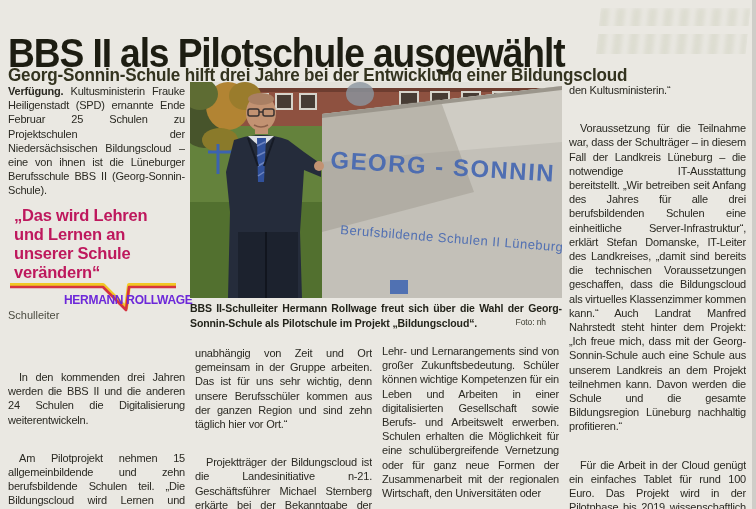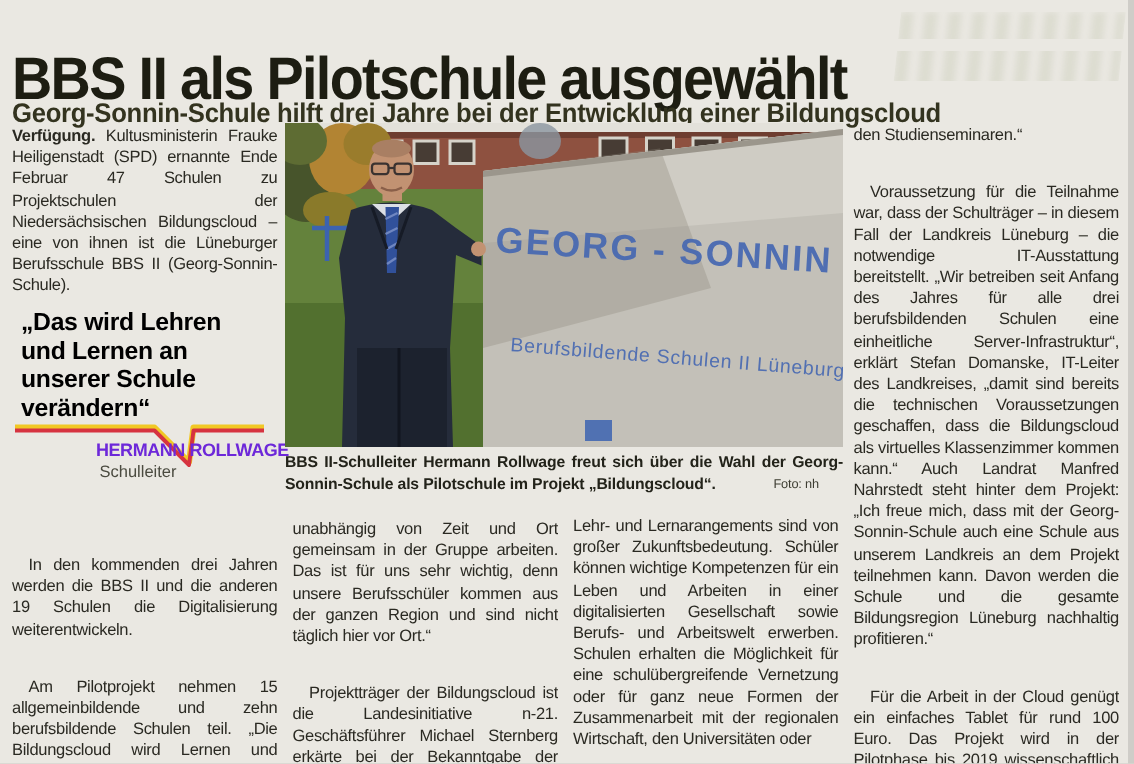--- a/index.html
+++ b/index.html
@@ -30,75 +30,75 @@
   }
   
   .bodycol{position:absolute;width:177px;font-size:11px;line-height:14.2px;
     letter-spacing:-.2px;text-align:justify;color:#2a2922;overflow:hidden;}
   .bodycol p{margin:0;}
   .bodycol p.indent{text-indent:11px;margin-top:24px;}
   .lead{font-weight:bold;}
   
   .pullquote{
     position:absolute;left:14px;top:206px;width:162px;
-    font-size:16.5px;line-height:19px;font-weight:bold;color:#000000;
+    font-size:16.5px;line-height:19px;font-weight:bold;color:#be185d;
     letter-spacing:-.2px;
   }
   .sig-svg{position:absolute;left:8px;top:280px;}
   .sig-name{position:absolute;left:64px;top:293px;width:112px;
     font-size:12px;font-weight:bold;color:#6d28d9;letter-spacing:-.3px;white-space:nowrap;}
-  .sig-role{position:absolute;left:8px;top:309px;width:168px;text-align:center;
+  .sig-role{position:absolute;left:8px;top:309px;width:168px;text-align:left;
     font-size:11px;color:#4b4b40;}
   
   .photo{position:absolute;left:190px;top:82px;width:372px;height:216px;
     background:#dedcd6;overflow:hidden;}
   .caption{position:absolute;left:190px;top:301px;width:372px;
     font-size:10.5px;line-height:14.5px;font-weight:bold;color:#23231a;
     letter-spacing:-.1px;text-align:justify;}
   .credit{position:absolute;right:16px;bottom:1px;font-size:8.5px;font-weight:normal;
     color:#3c3c31;background:#eae8e2;padding-left:6px;}
 </style>
 </head>
 <body>
 
 <div id="page">
 
   <h1 class="headline">BBS II als Pilotschule ausgewählt</h1>
   <h2 class="subheadline">Georg-Sonnin-Schule hilft drei Jahre bei der Entwicklung einer Bildungscloud</h2>
   <div class="bleed"></div>
 
   <div class="bodycol" style="left:8px;top:84px;height:120px;">
-    <p><span class="lead">Verfügung.</span><span> Kultusministerin Frauke Heiligenstadt (SPD) ernannte Ende Februar 47 Schulen zu Projektschulen der Niedersächsischen Bildungscloud – eine von ihnen ist die Lüneburger Berufsschule BBS II (Georg-Sonnin-Schule).</span></p>
+    <p><span class="lead">Verfügung.</span><span> Kultusministerin Frauke Heiligenstadt (SPD) ernannte Ende Februar 25 Schulen zu Projektschulen der Niedersächsischen Bildungscloud – eine von ihnen ist die Lüneburger Berufsschule BBS II (Georg-Sonnin-Schule).</span></p>
   </div>
 
   <blockquote class="pullquote" style="margin:0;">„Das wird Lehren und Lernen an unserer Schule verändern“</blockquote>
 
   <svg class="sig-svg" width="170" height="34" viewBox="0 0 170 34">
     <polyline points="2,5 95,5 118,28 121,5 168,5" fill="none" stroke="#f2c40f" stroke-width="4" stroke-linejoin="round" opacity="0.9"></polyline>
     <polyline points="2,7 95,7 118,30 121,7 168,7" fill="none" stroke="#d63340" stroke-width="2.6" stroke-linejoin="round"></polyline>
   </svg>
   <div class="sig-name">HERMANN ROLLWAGE</div>
   <div class="sig-role">Schulleiter</div>
 
   <div class="bodycol" style="left:8px;top:346px;height:163px;">
-    <p class="indent">In den kommenden drei Jahren werden die BBS II und die anderen 19 Schulen die Digitalisierung weiterentwickeln.</p>
+    <p class="indent">In den kommenden drei Jahren werden die BBS II und die anderen 24 Schulen die Digitalisierung weiterentwickeln.</p>
     <p class="indent">Am Pilotprojekt nehmen 15 allgemeinbildende und zehn berufsbildende Schulen teil. „Die Bildungscloud wird Lernen und Lehren an unserer Schule nachhaltig verändern“, ist BBS-II-Schulleiter Hermann Rollwage sicher, „die Schüler können dann</p>
   </div>
 
   <div class="bodycol" style="left:195px;top:346px;height:163px;">
-    <p>unabhängig von Zeit und Ort gemeinsam in der Gruppe arbeiten. Das ist für uns sehr wichtig, denn unsere Berufsschüler kommen aus der ganzen Region und sind nicht täglich hier vor Ort.“</p>
+    <p>unabhängig von Zeit und Ort gemeinsam in der Gruppe arbeiten. Das ist für uns sehr wichtig, denn unsere Berufsschüler kommen aus der ganzen Region und sind zehn täglich hier vor Ort.“</p>
     <p class="indent">Projektträger der Bildungscloud ist die Landesinitiative n-21. Geschäftsführer Michael Sternberg erkärte bei der Bekanntgabe der Pilotschulen in Hannover: „Mediengestützte</p>
   </div>
 
   <div class="bodycol" style="left:382px;top:344px;height:163px;">
     <p>Lehr- und Lernarangements sind von großer Zukunftsbedeutung. Schüler können wichtige Kompetenzen für ein Leben und Arbeiten in einer digitalisierten Gesellschaft sowie Berufs- und Arbeitswelt erwerben. Schulen erhalten die Möglichkeit für eine schulübergreifende Vernetzung oder für ganz neue Formen der Zusammenarbeit mit der regionalen Wirtschaft, den Universitäten oder</p>
   </div>
 
   <div class="bodycol" style="left:569px;top:83px;height:426px;">
-    <p>den Studienseminaren.“</p>
+    <p>den Kultusministerin.“</p>
     <p class="indent">Voraussetzung für die Teilnahme war, dass der Schulträger – in diesem Fall der Landkreis Lüneburg – die notwendige IT-Ausstattung bereitstellt. „Wir betreiben seit Anfang des Jahres für alle drei berufsbildenden Schulen eine einheitliche Server-Infrastruktur“, erklärt Stefan Domanske, IT-Leiter des Landkreises, „damit sind bereits die technischen Voraussetzungen geschaffen, dass die Bildungscloud als virtuelles Klassenzimmer kommen kann.“ Auch Landrat Manfred Nahrstedt steht hinter dem Projekt: „Ich freue mich, dass mit der Georg-Sonnin-Schule auch eine Schule aus unserem Landkreis an dem Projekt teilnehmen kann. Davon werden die Schule und die gesamte Bildungsregion Lüneburg nachhaltig profitieren.“</p>
     <p class="indent"><span>Für die Arbeit in der Cloud genügt ein einfaches Tablet für rund 100 Euro. Das Projekt wird in der Pilotphase bis 2019 wissenschaftlich begleitet und ausgewertet. Fällt das Ergebnis positiv aus, könnte die Cloud für alle rund 3000 Schulen im Land zur Verfügung gestellt werden.</span> </p>
   </div>
 
   <figure class="photo" style="margin:0;">
     <svg width="372" height="216" viewBox="0 0 372 216">
 
       <rect x="0" y="0" width="372" height="10" fill="#e3e1da"></rect>
 
       <g>

